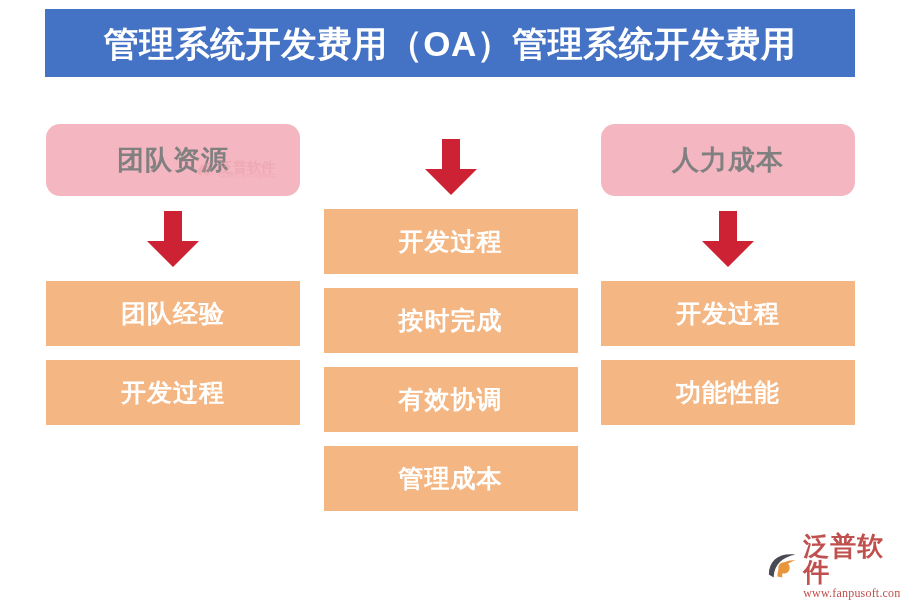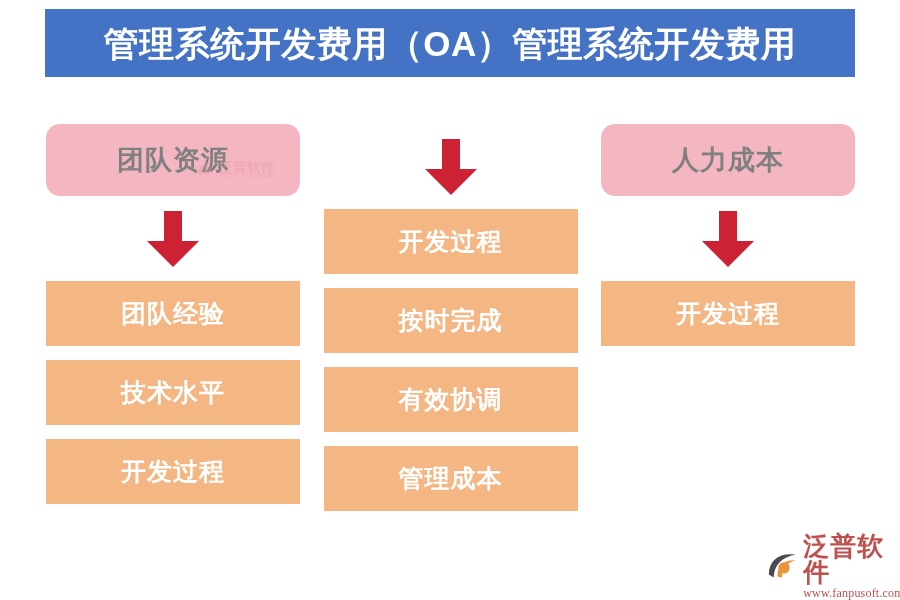--- a/index.html
+++ b/index.html
@@ -194,23 +194,20 @@
       <div class="arrow-wrap">
         <svg class="arrow" viewBox="0 0 52 56">
           <polygon points="17,0 35,0 35,30 52,30 26,56 0,30 17,30" fill="#CC2233"></polygon>
         </svg>
       </div>
       <div class="items">
         <div class="item-box">
           <div class="item-text">团队经验</div>
         </div>
         <div class="item-box">
-          <div class="item-text">技术水平</div>
-        </div>
-        <div class="item-box">
           <div class="item-text">开发过程</div>
         </div>
       </div>
     </div>
 
     <div class="column">
       <div class="arrow-wrap">
         <svg class="arrow" viewBox="0 0 52 56">
           <polygon points="17,0 35,0 35,30 52,30 26,56 0,30 17,30" fill="#CC2233"></polygon>
         </svg>
@@ -236,20 +233,23 @@
         <div class="col-header-text">人力成本</div>
       </div>
       <div class="arrow-wrap">
         <svg class="arrow" viewBox="0 0 52 56">
           <polygon points="17,0 35,0 35,30 52,30 26,56 0,30 17,30" fill="#CC2233"></polygon>
         </svg>
       </div>
       <div class="items">
         <div class="item-box">
           <div class="item-text">开发过程</div>
+        </div>
+        <div class="item-box">
+          <div class="item-text">功能性能</div>
         </div>
       </div>
     </div>
 
   </div>
 
   <div class="watermark-small">
     <svg class="wm-mark" viewBox="0 0 24 22">
       <path d="M2 16 C2 6, 10 1, 20 2 C12 4, 7 9, 6 18 Z" fill="#E79AA8"></path>
       <circle cx="13" cy="12" r="6" fill="#E79AA8" opacity="0.55"></circle>

